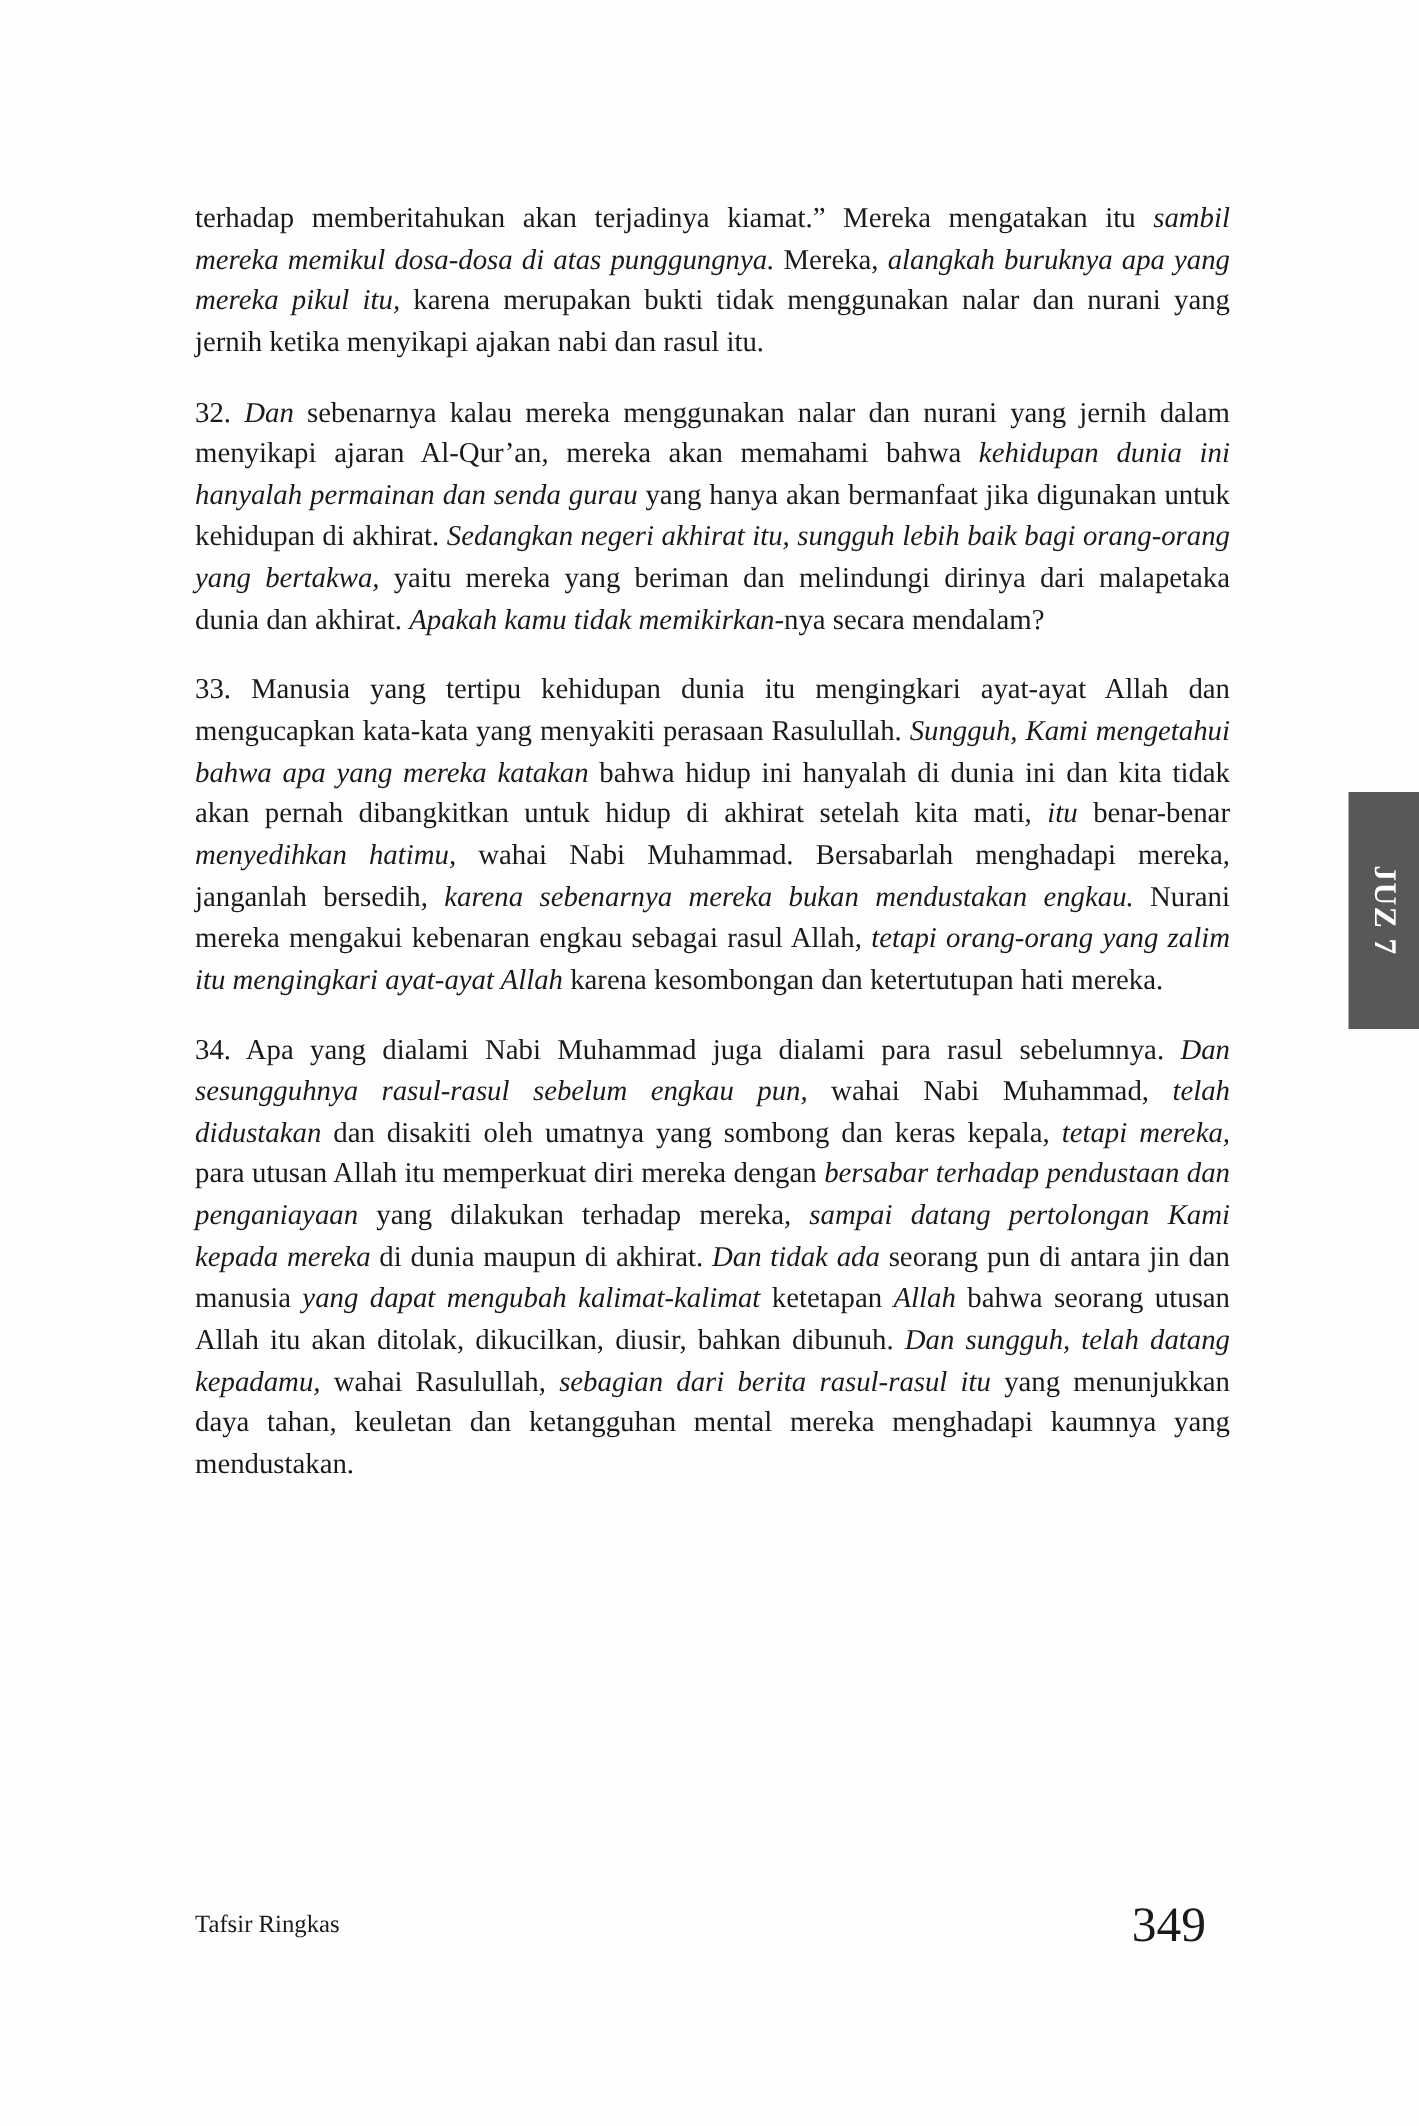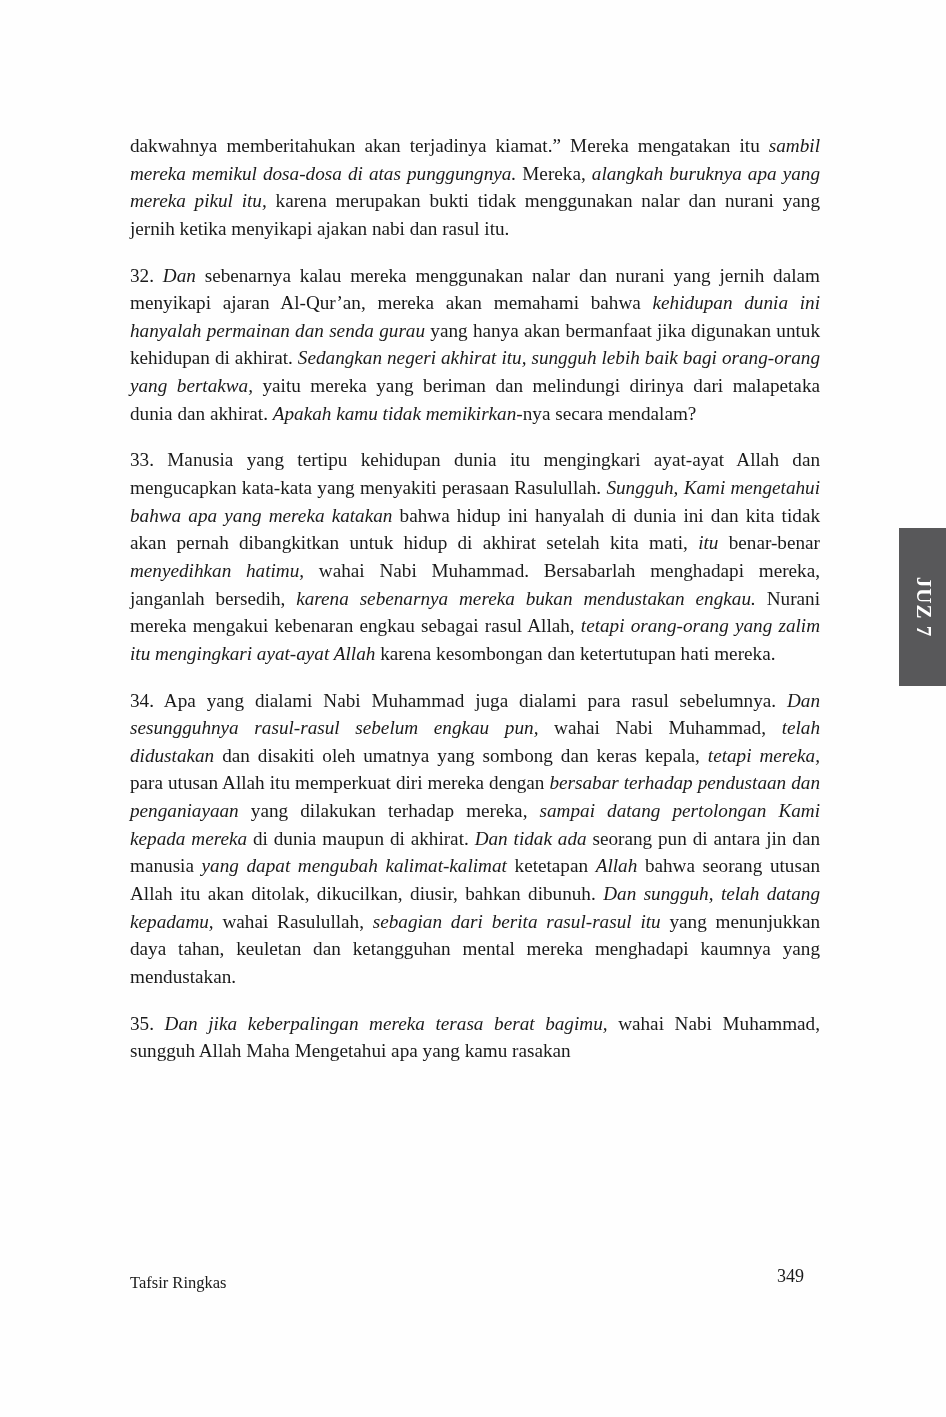--- a/index.html
+++ b/index.html
@@ -73,35 +73,34 @@
     position: absolute;
     left: 0;
     top: 0;
     font-size: 16.5px;
     color: #1a1a1a;
   }
   .footer-right {
     position: absolute;
     right: 16px;
     top: -7px;
-    font-size: 18px;
+    font-size: 33px;
     color: #1a1a1a;
   }
 </style>
 </head>
 <body>
 
 <div class="page">
 
   <div class="content">
-    <p class="para"><span>dakwahnya memberitahukan akan terjadinya kiamat.” Mereka mengatakan itu </span><i>sambil mereka memikul dosa-dosa di atas punggungnya.</i><span> Mereka, </span><i>alangkah buruknya apa yang mereka pikul itu,</i><span> karena merupakan bukti tidak menggunakan nalar dan nurani yang jernih ketika menyikapi ajakan nabi dan rasul itu.</span></p>
+    <p class="para"><span>terhadap memberitahukan akan terjadinya kiamat.” Mereka mengatakan itu </span><i>sambil mereka memikul dosa-dosa di atas punggungnya.</i><span> Mereka, </span><i>alangkah buruknya apa yang mereka pikul itu,</i><span> karena merupakan bukti tidak menggunakan nalar dan nurani yang jernih ketika menyikapi ajakan nabi dan rasul itu.</span></p>
     <p class="para"><span>32. </span><i>Dan</i><span> sebenarnya kalau mereka menggunakan nalar dan nurani yang jernih dalam menyikapi ajaran Al-Qur’an, mereka akan memahami bahwa </span><i>kehidupan dunia ini hanyalah permainan dan senda gurau</i><span> yang hanya akan bermanfaat jika digunakan untuk kehidupan di akhirat. </span><i>Sedangkan negeri akhirat itu, sungguh lebih baik bagi orang-orang yang bertakwa,</i><span> yaitu mereka yang beriman dan melindungi dirinya dari malapetaka dunia dan akhirat. </span><i>Apakah kamu tidak memikirkan</i><span>-nya secara mendalam?</span></p>
     <p class="para"><span>33. Manusia yang tertipu kehidupan dunia itu mengingkari ayat-ayat Allah dan mengucapkan kata-kata yang menyakiti perasaan Rasulullah. </span><i>Sungguh, Kami mengetahui bahwa apa yang mereka katakan</i><span> bahwa hidup ini hanyalah di dunia ini dan kita tidak akan pernah dibangkitkan untuk hidup di akhirat setelah kita mati, </span><i>itu</i><span> benar-benar </span><i>menyedihkan hatimu,</i><span> wahai Nabi Muhammad. Bersabarlah menghadapi mereka, janganlah bersedih, </span><i>karena sebenarnya mereka bukan mendustakan engkau.</i><span> Nurani mereka mengakui kebenaran engkau sebagai rasul Allah, </span><i>tetapi orang-orang yang zalim itu mengingkari ayat-ayat Allah</i><span> karena kesombongan dan ketertutupan hati mereka.</span></p>
     <p class="para"><span>34. Apa yang dialami Nabi Muhammad juga dialami para rasul sebelumnya. </span><i>Dan sesungguhnya rasul-rasul sebelum engkau pun,</i><span> wahai Nabi Muhammad, </span><i>telah didustakan</i><span> dan disakiti oleh umatnya yang sombong dan keras kepala, </span><i>tetapi mereka,</i><span> para utusan Allah itu memperkuat diri mereka dengan </span><i>bersabar terhadap pendustaan dan penganiayaan</i><span> yang dilakukan terhadap mereka, </span><i>sampai datang pertolongan Kami kepada mereka</i><span> di dunia maupun di akhirat. </span><i>Dan tidak ada</i><span> seorang pun di antara jin dan manusia </span><i>yang dapat mengubah kalimat-kalimat</i><span> ketetapan </span><i>Allah</i><span> bahwa seorang utusan Allah itu akan ditolak, dikucilkan, diusir, bahkan dibunuh. </span><i>Dan sungguh, telah datang kepadamu,</i><span> wahai Rasulullah, </span><i>sebagian dari berita rasul-rasul itu</i><span> yang menunjukkan daya tahan, keuletan dan ketangguhan mental mereka menghadapi kaumnya yang mendustakan.</span></p>
-    <p class="para last"><span>35. </span><i>Dan jika keberpalingan mereka terasa berat bagimu,</i><span> wahai Nabi Muhammad, sungguh Allah Maha Mengetahui apa yang kamu rasakan</span></p>
   </div>
 
   <div class="juz-tab">
     <span>JUZ 7</span>
   </div>
 
   <div class="footer">
     <div class="footer-left">Tafsir Ringkas</div>
     <div class="footer-right">349</div>
   </div>

